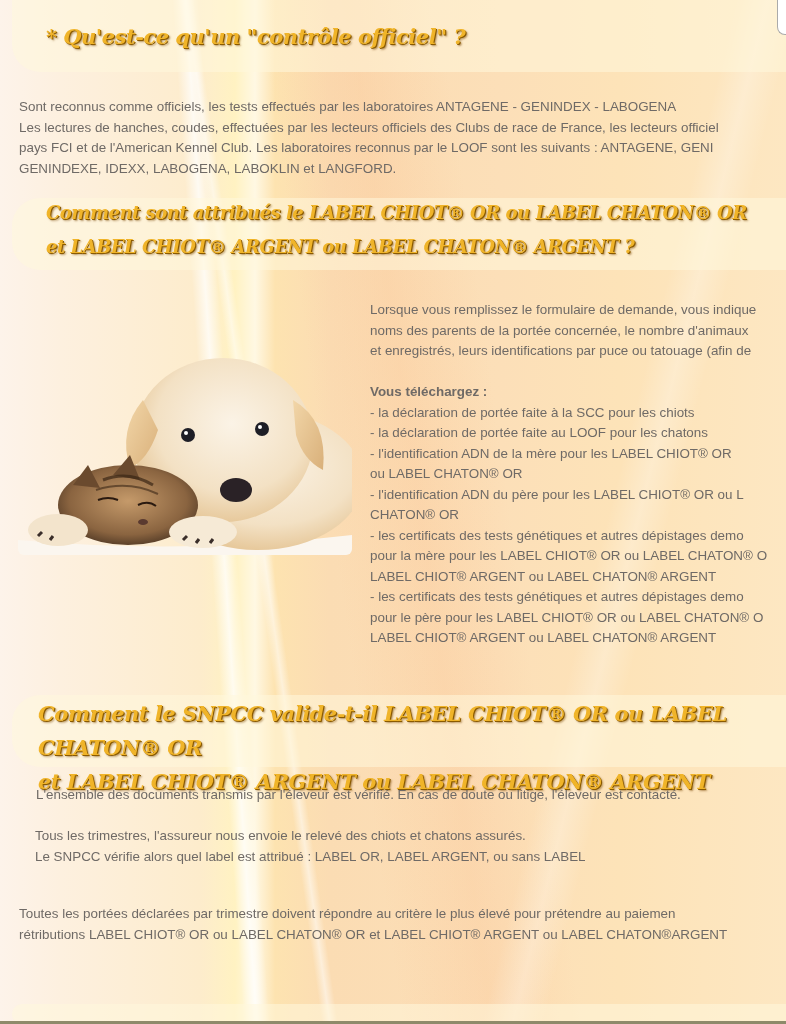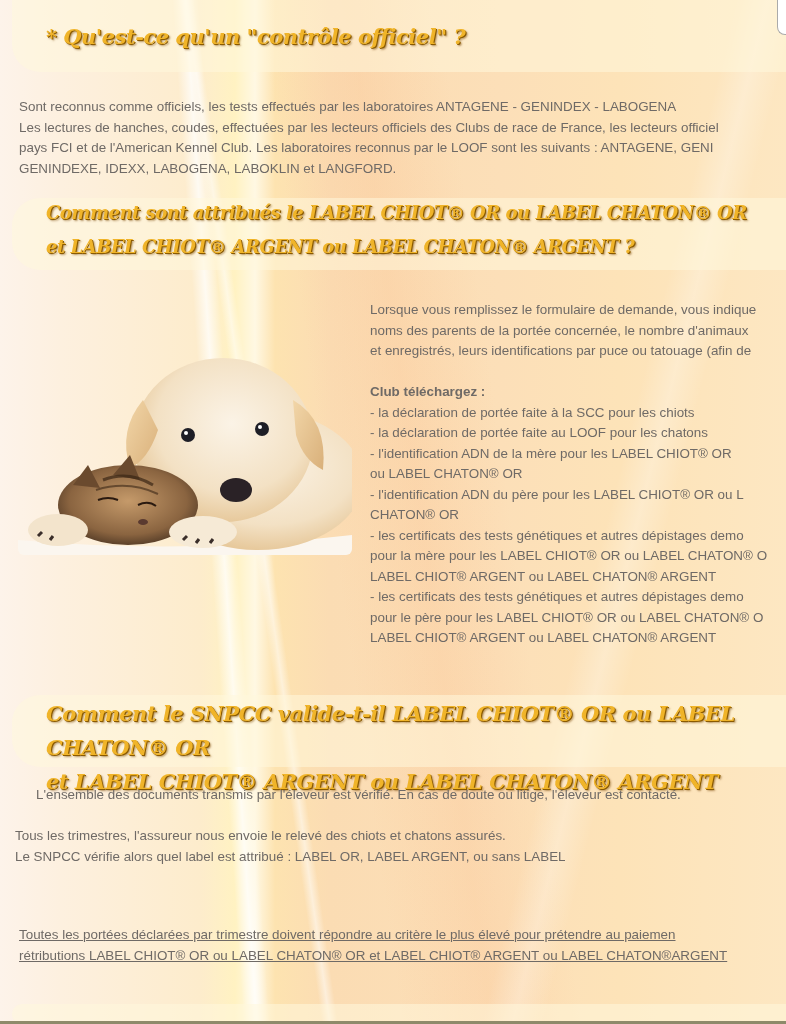--- a/index.html
+++ b/index.html
@@ -38,33 +38,33 @@
       font-family: "DejaVu Serif", serif;
       font-style: italic; font-weight: bold;
       color: #f0b429;
       text-shadow: 1px 1px 0 #8a5a00, 2px 2px 2px rgba(120,70,0,0.55);
       letter-spacing: -0.5px;
       margin: 0;
       line-height: 34px;
     }
     .h1 { left: 46px; top: 20px; font-size: 21px; }
     .h2 { left: 46px; top: 196px; font-size: 18px; }
-    .h3 { left: 46px; top: 697px; font-size: 21px; }
+    .h3 { left: 38px; top: 697px; font-size: 21px; }
     .para {
       position: absolute; margin: 5px;
       color: #6f6a66; font-size: 13.4px; line-height: 20.5px;
       white-space: nowrap;
     }
     .para .line { display: block; }
     .intro { left: 14px; top: 92px; }
     .right-col { left: 365px; top: 295px; }
     .right-col .bold { font-weight: bold; color: #6f6a66; }
     .sec3a { left: 31px; top: 780px; }
-    .sec3b { left: 10px; top: 821px; }
-    .sec3c { left: 14px; top: 920px; text-decoration: underline; }
+    .sec3b { left: 30px; top: 821px; }
+    .sec3c { left: 14px; top: 899px; }
     .sec3d { left: 14px; top: 945px; }
     .photo {
       position: absolute; left: 18px; top: 340px; width: 334px; height: 215px;
       border-radius: 6px; overflow: hidden;
     }
     .bottom-bar {
       position: absolute; left: 0; right: 0; bottom: 0; height: 3px;
       background: #8e8a6a; z-index: 3;
     }
     .scroll-tab {
@@ -154,21 +154,21 @@
       <path d="M165 200 l4 -4 M178 203 l3 -4 M192 203 l3 -4" stroke="#3a2e2a" stroke-width="3"></path>
       <path d="M20 196 l4 -4 M32 200 l3 -4" stroke="#3a2e2a" stroke-width="3"></path>
     </svg>
   </div>
 
   <div class="para right-col">
     <span class="line">Lorsque vous remplissez le formulaire de demande, vous indique</span>
     <span class="line">noms des parents de la portée concernée, le nombre d'animaux</span>
     <span class="line">et enregistrés, leurs identifications par puce ou tatouage (afin de</span>
     <span class="line" style="height:20.5px"></span>
-    <span class="line bold">Club téléchargez :</span>
+    <span class="line bold">Vous téléchargez :</span>
     <span class="line">- la déclaration de portée faite à la SCC pour les chiots</span>
     <span class="line">- la déclaration de portée faite au LOOF pour les chatons</span>
     <span class="line">- l'identification ADN de la mère pour les LABEL CHIOT® OR</span>
     <span class="line">ou LABEL CHATON® OR</span>
     <span class="line">- l'identification ADN du père pour les LABEL CHIOT® OR  ou L</span>
     <span class="line">CHATON® OR</span>
     <span class="line">- les certificats des tests génétiques et autres dépistages demo</span>
     <span class="line">pour la mère pour les LABEL CHIOT® OR ou LABEL CHATON® O</span>
     <span class="line">LABEL CHIOT® ARGENT ou LABEL CHATON® ARGENT</span>
     <span class="line">- les certificats des tests génétiques et autres dépistages demo</span>

